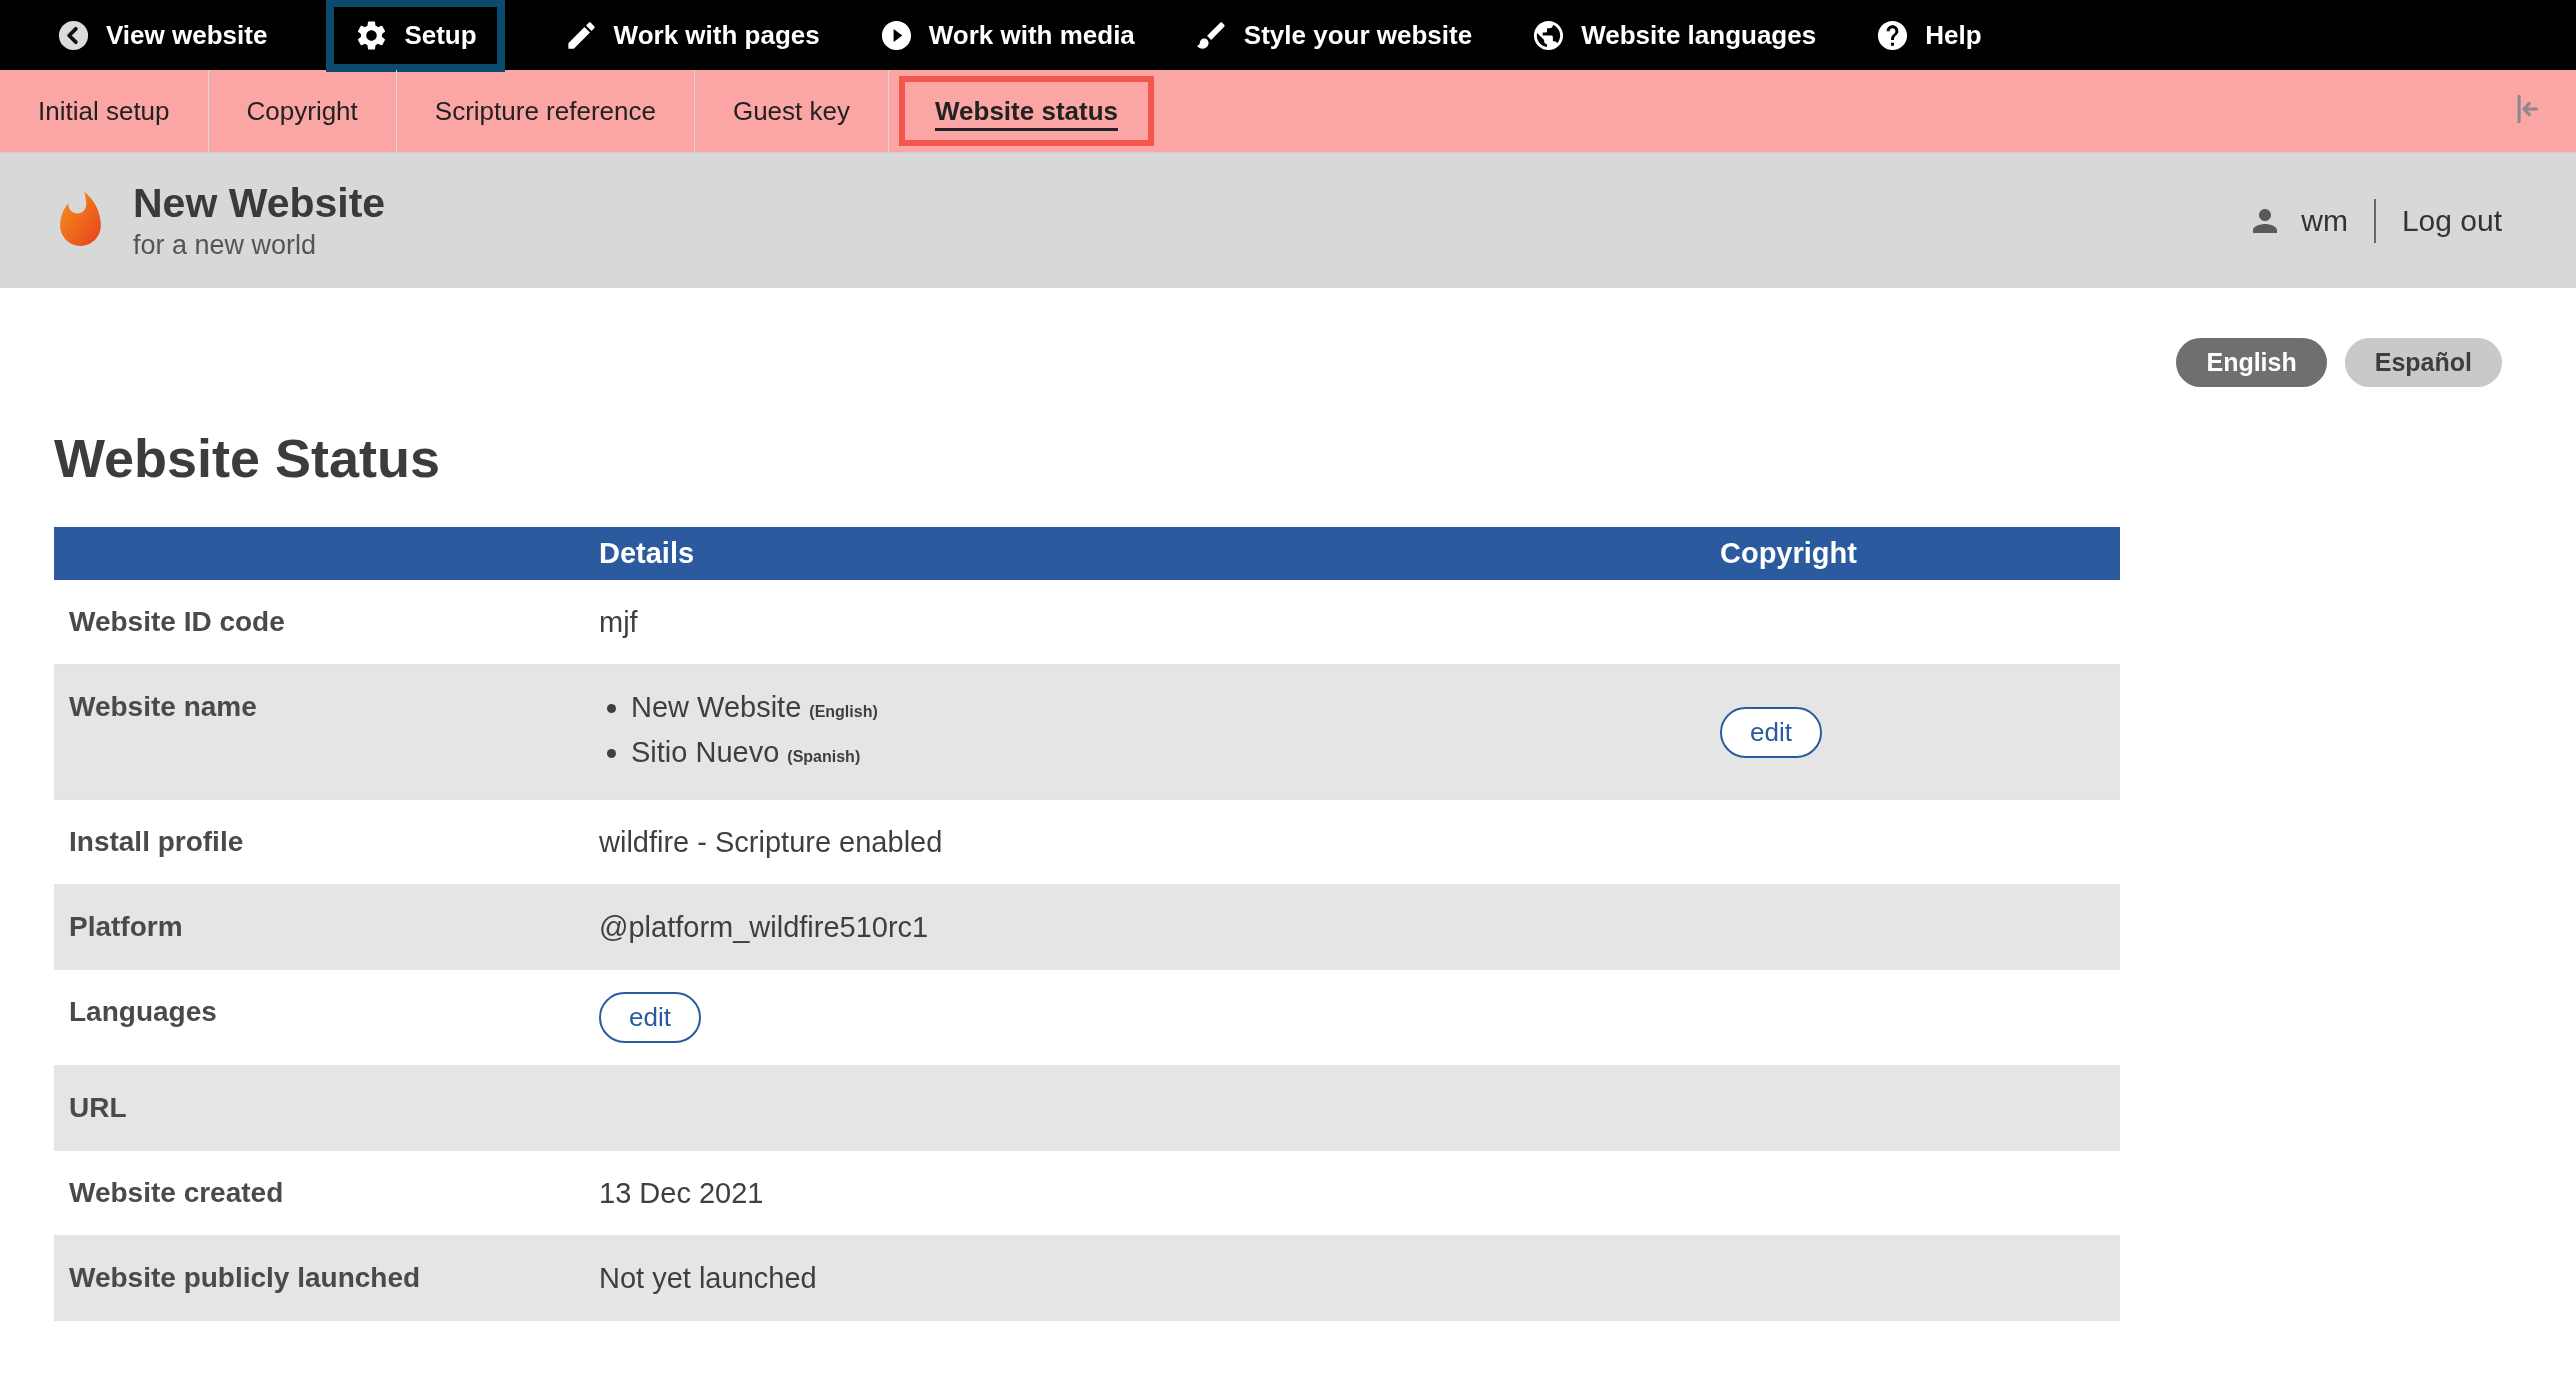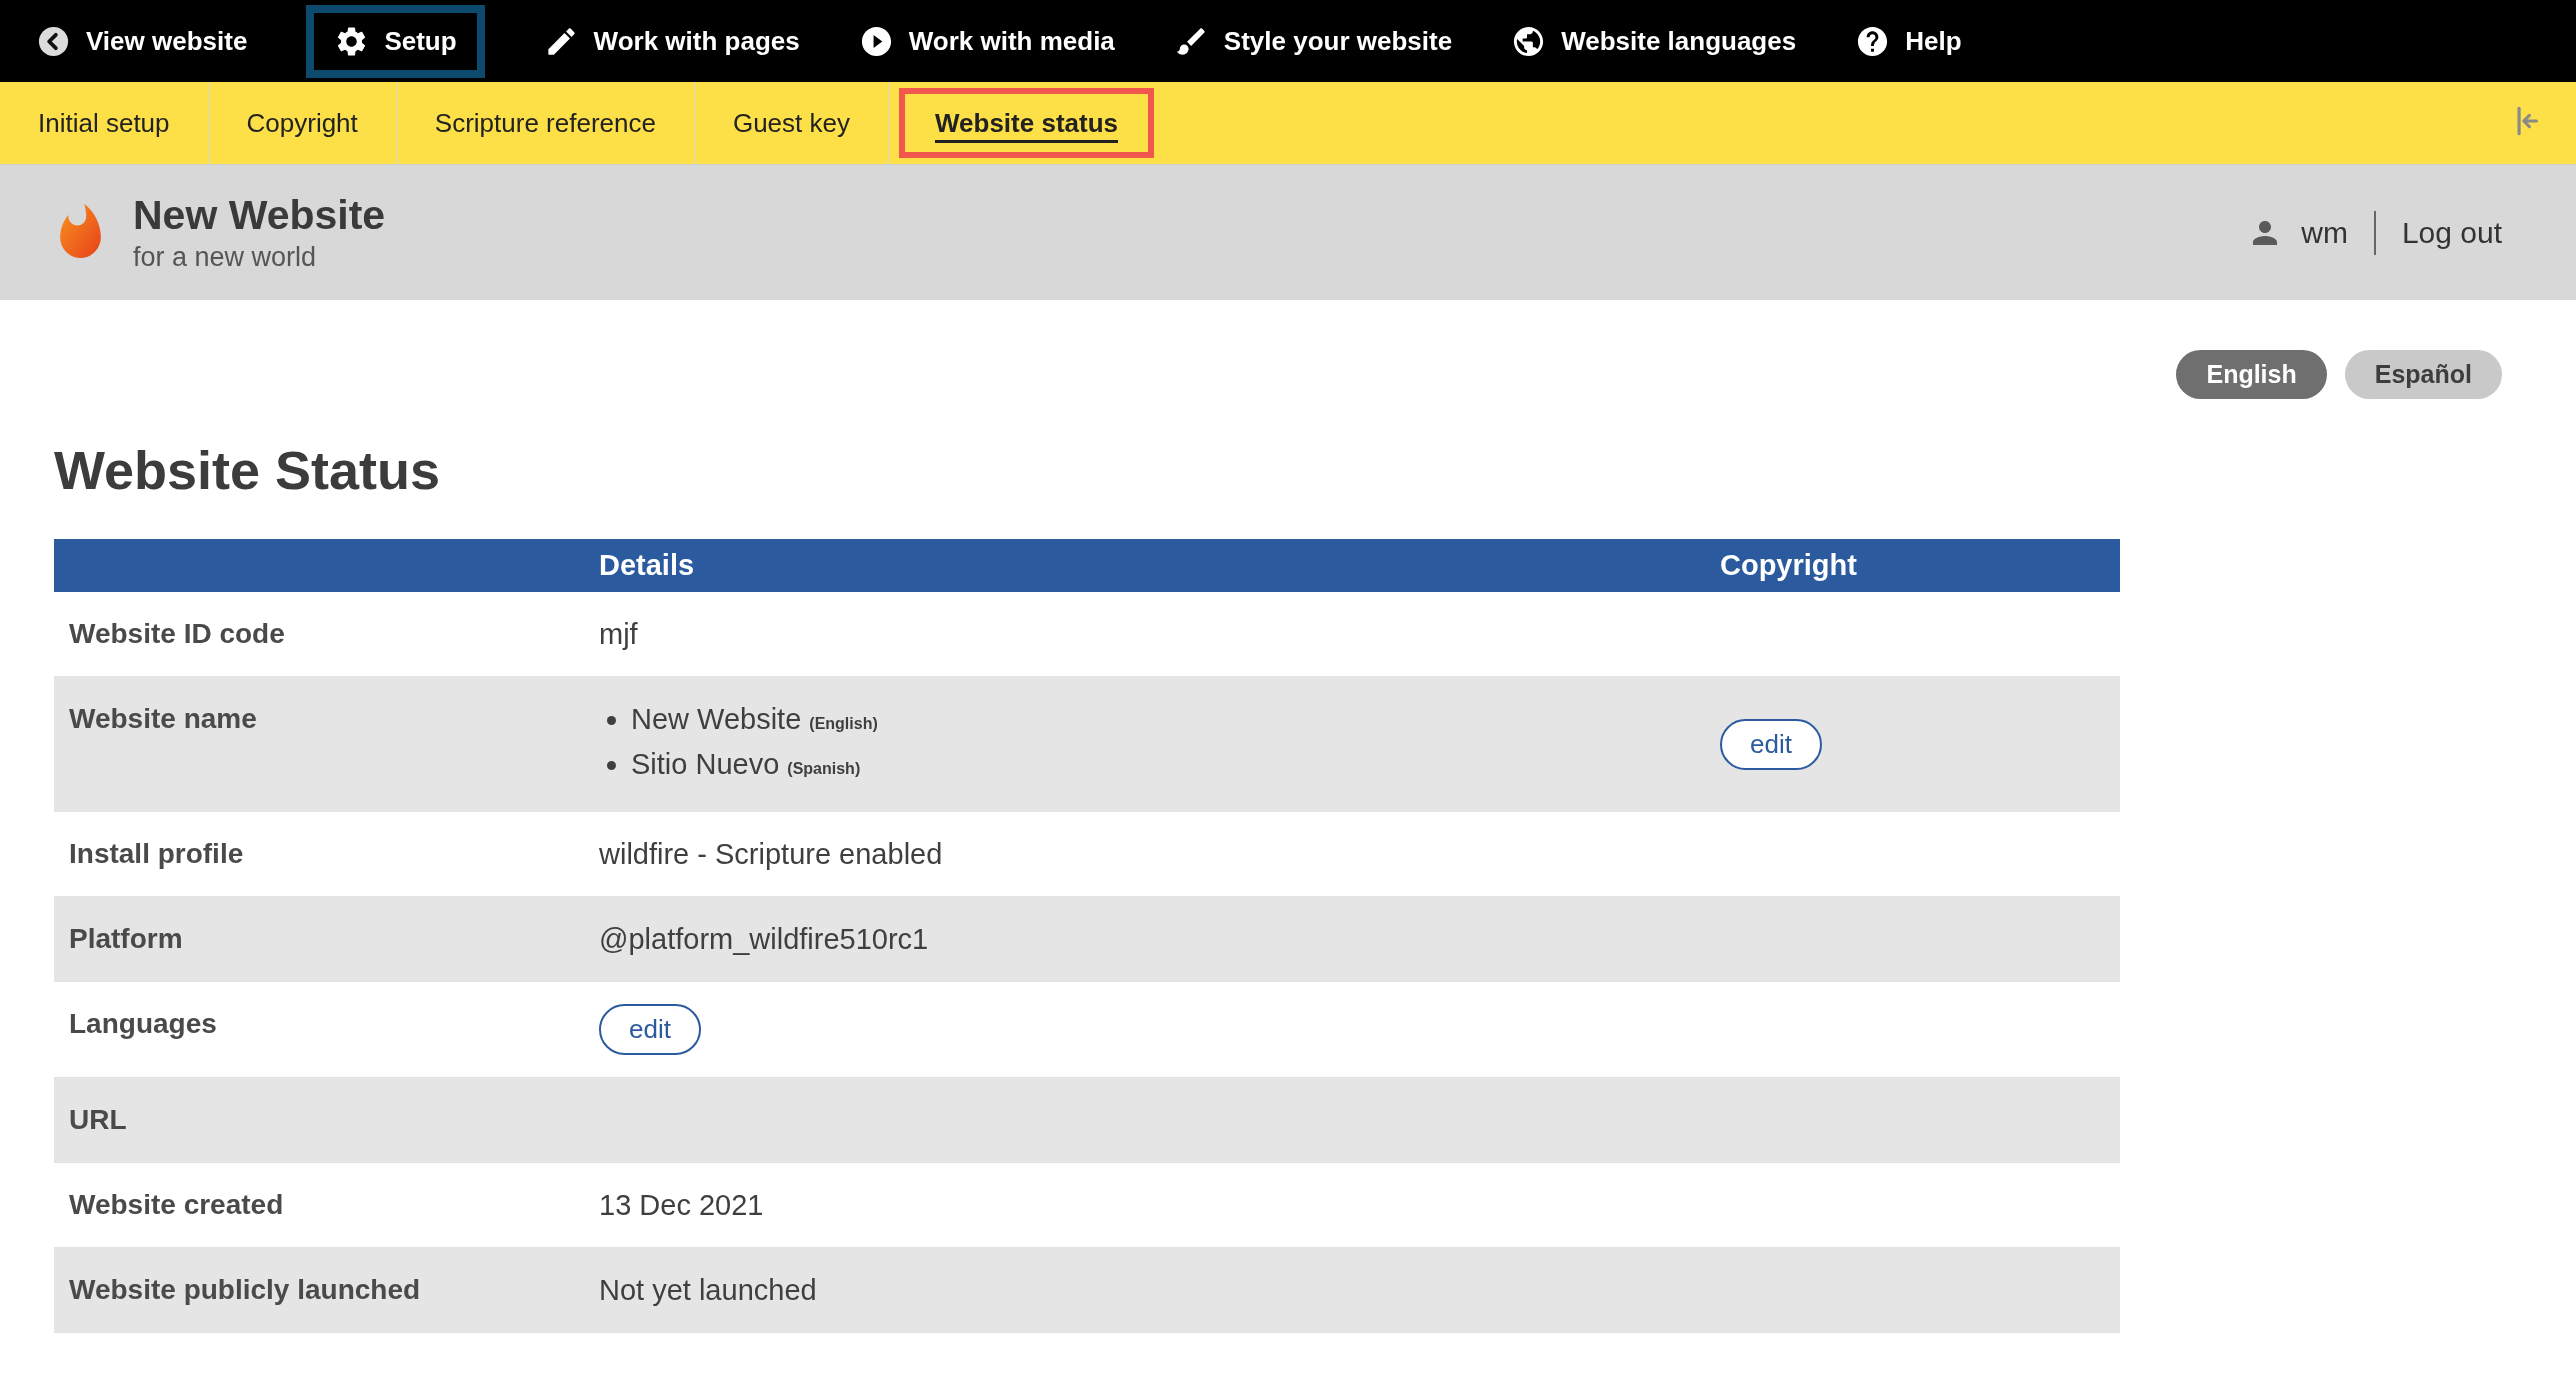--- a/index.html
+++ b/index.html
@@ -6,25 +6,25 @@
   html, body { width: 2576px; height: 1374px; }
   body {
     font-family: "Liberation Sans", sans-serif;
     background: #ffffff;
     overflow: hidden;
     position: relative;
   }
 
   
   .topbar {
-    height: 82px;
+    height: 70px;
     background: #000000;
     display: flex;
     align-items: center;
-    padding-left: 36px;
+    padding-left: 56px;
     gap: 59px;
   }
   .topbar-item {
     display: flex;
     align-items: center;
     gap: 15px;
     color: #ffffff;
     font-weight: bold;
     font-size: 26px;
     cursor: pointer;
@@ -32,21 +32,21 @@
   }
   .topbar-item svg { width: 35px; height: 35px; display: block; }
   .topbar-item.highlighted {
     border: 8px solid #0c4a6e;
     padding: 11px 20px;
   }
 
   
   .tabbar {
     height: 83px;
-    background: #fde047;
+    background: #fca5a5;
     display: flex;
     align-items: stretch;
     border-bottom: 1px solid #cfcfcf;
     justify-content: center;
   }
   .tab {
     display: flex;
     align-items: center;
     padding: 0 38px;
     font-size: 26px;

